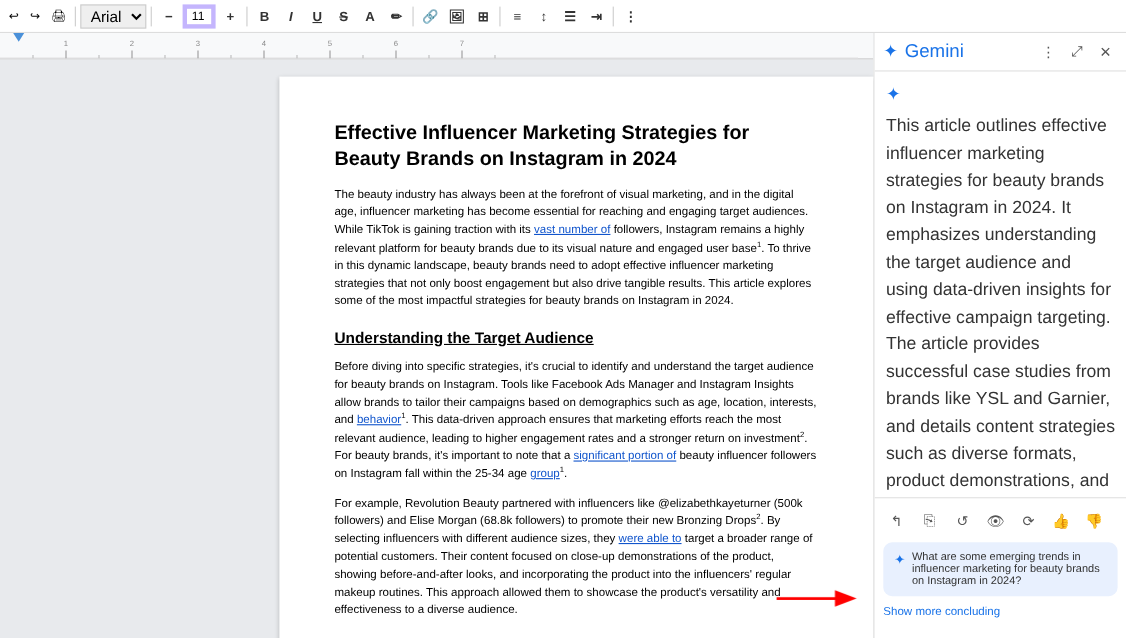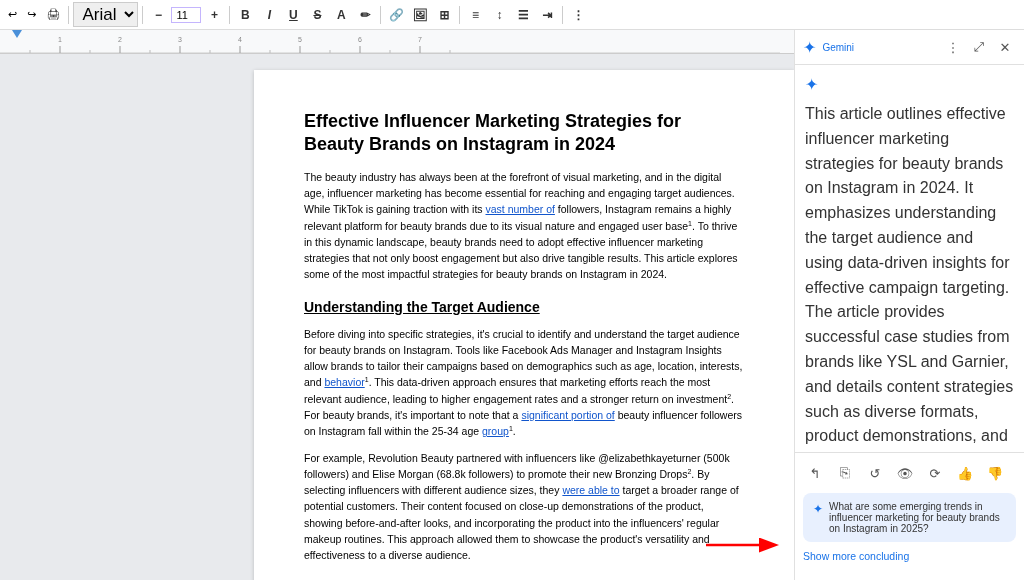--- a/index.html
+++ b/index.html
@@ -14,22 +14,22 @@
       display: flex; align-items: center; gap: 2px; padding: 2px 4px;
       font-size: 11px; cursor: pointer; border-radius: 2px;
       white-space: nowrap;
     }
     .toolbar-sep { width: 1px; background: #ccc; height: 18px; margin: 0 2px; }
     .toolbar-btn {
       display: inline-flex; align-items: center; justify-content: center;
       width: 22px; height: 22px; cursor: pointer; border-radius: 2px;
       font-size: 12px; font-weight: bold; color: #333;
     }
-    .font-name { min-width: 60px; border: 1px solid #ccc; padding: 1px 4px; font-size: 17px; }
-    .font-size { width: 30px; border: 1px solid #c4b5fd; padding: 1px 4px; font-size: 11px; }
+    .font-name { min-width: 60px; border: 1px solid #ccc; padding: 1px 4px; font-size: 14px; }
+    .font-size { width: 30px; border: 4px solid #c4b5fd; padding: 1px 4px; font-size: 11px; }
 
     
     #main { display: flex; flex: 1; overflow: hidden; }
 
     
     #doc-area { display: flex; flex-direction: column; flex: 1; overflow: hidden; background: #e8eaed; }
 
     
     #doc-scroll { flex: 1; overflow-y: auto; overflow-x: auto; padding: 16px 0; display: flex; justify-content: flex-end; }
     #doc-page {
@@ -49,21 +49,21 @@
     
     #gemini-sidebar {
       width: 230px; background: #fff; border-left: 1px solid #e0e0e0;
       display: flex; flex-direction: column; flex-shrink: 0; overflow: hidden;
     }
     #gemini-header {
       display: flex; align-items: center; justify-content: space-between;
       padding: 6px 8px; border-bottom: 1px solid #e0e0e0; flex-shrink: 0;
     }
     #gemini-header-left { display: flex; align-items: center; gap: 6px; }
-    #gemini-title { font-size: 10px; font-weight: 500; color: #1a73e8; }
+    #gemini-title { font-size: 17px; font-weight: 500; color: #1a73e8; }
     #gemini-icons { display: flex; gap: 4px; }
     .gemini-icon-btn { width: 22px; height: 22px; display: flex; align-items: center; justify-content: center; cursor: pointer; border-radius: 50%; font-size: 13px; color: #555; }
 
     #gemini-body { flex: 1; overflow-y: auto; padding: 10px; }
 
     .gemini-gem-icon { color: #1a73e8; font-size: 16px; margin-bottom: 8px; }
     .gemini-summary-text { font-size: 16px; line-height: 1.55; color: #333; }
 
     #gemini-footer { padding: 8px; border-top: 1px solid #e0e0e0; flex-shrink: 0; }
 
@@ -241,21 +241,21 @@
         <div class="action-icon-btn">⎘</div>
         <div class="action-icon-btn">↺</div>
         <div class="action-icon-btn">👁</div>
         <div class="action-icon-btn">⟳</div>
         <div class="action-icon-btn">👍</div>
         <div class="action-icon-btn">👎</div>
       </div>
 
       <div class="gemini-suggestion">
         <span class="suggestion-gem">✦</span>
-        <span>What are some emerging trends in influencer marketing for beauty brands on Instagram in 2025?</span>
+        <span>What are some emerging trends in influencer marketing for beauty brands on Instagram in 2024?</span>
       </div>
 
       <div class="show-more-btn">Show more concluding</div>
 
     </div>
   </div>
 
 </div>
 
 <div style="position:fixed; bottom: 18px; right: 238px; z-index:100;">

